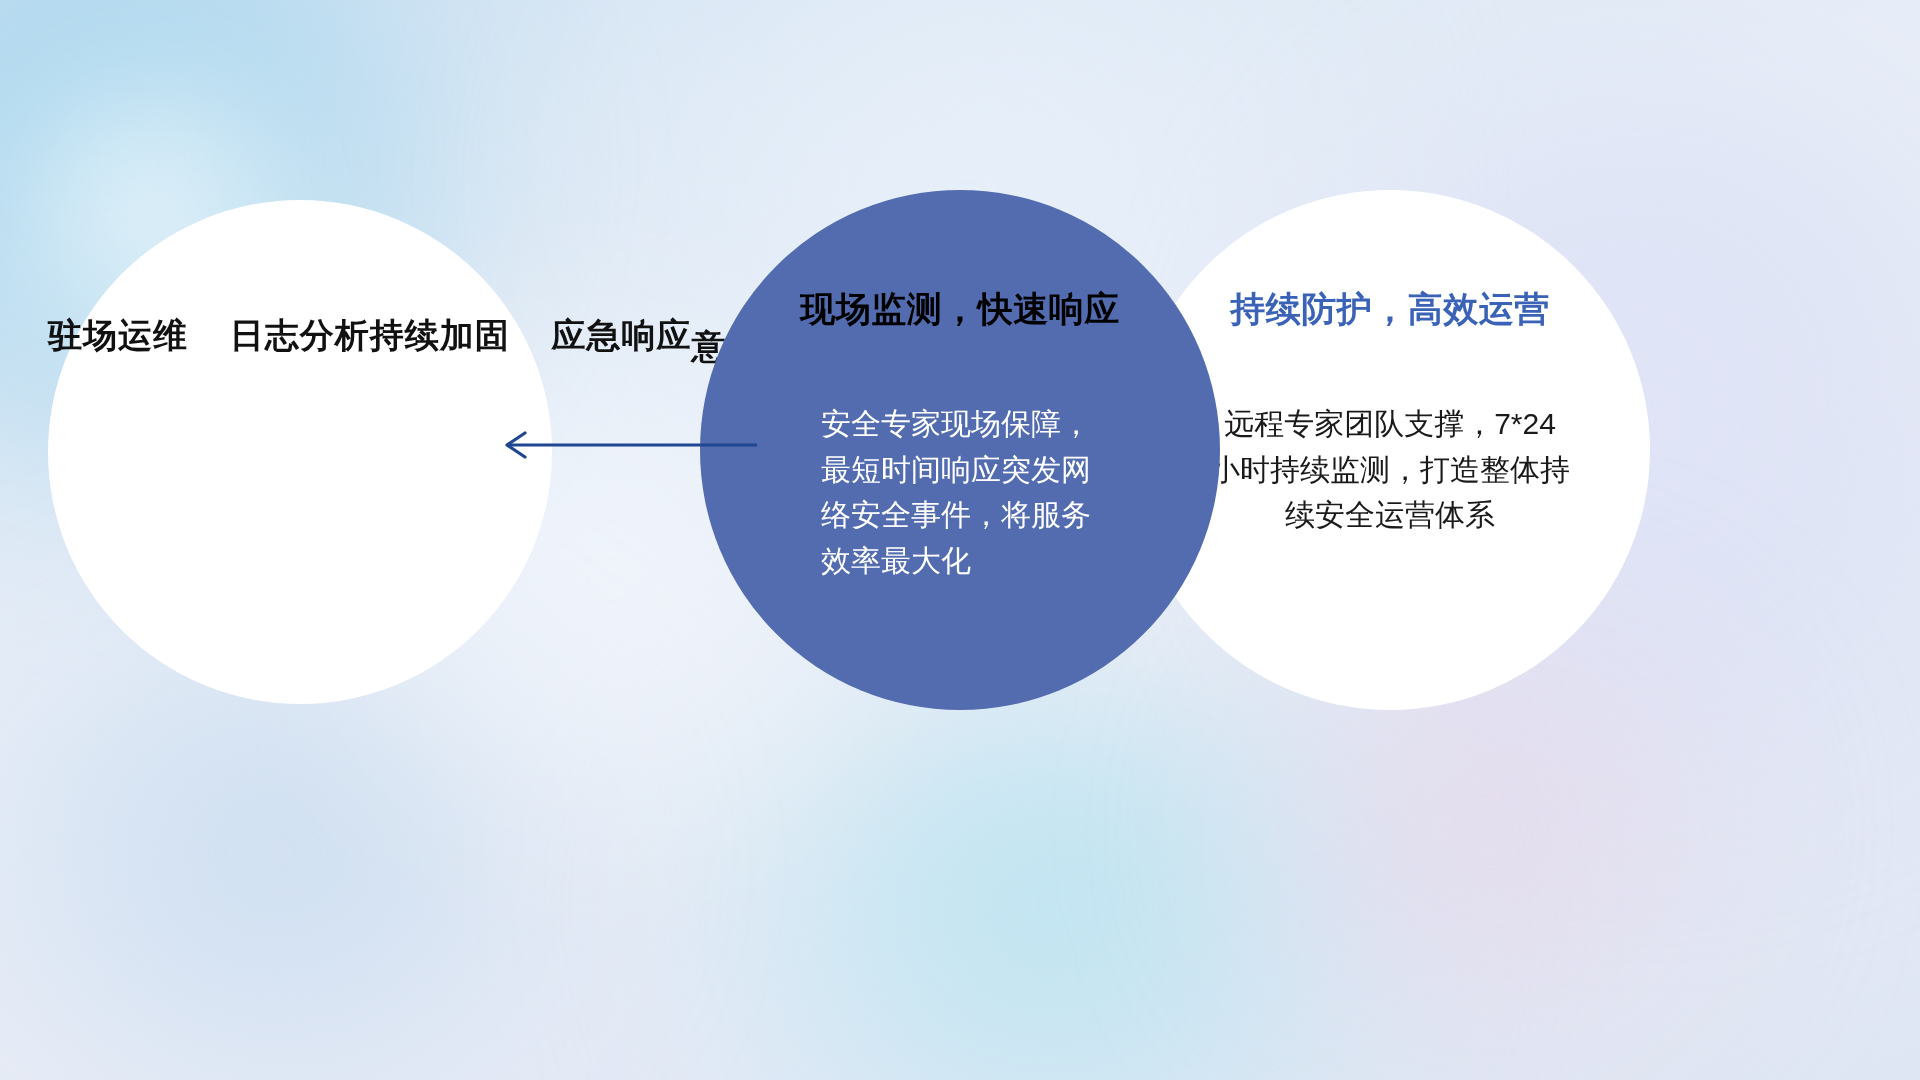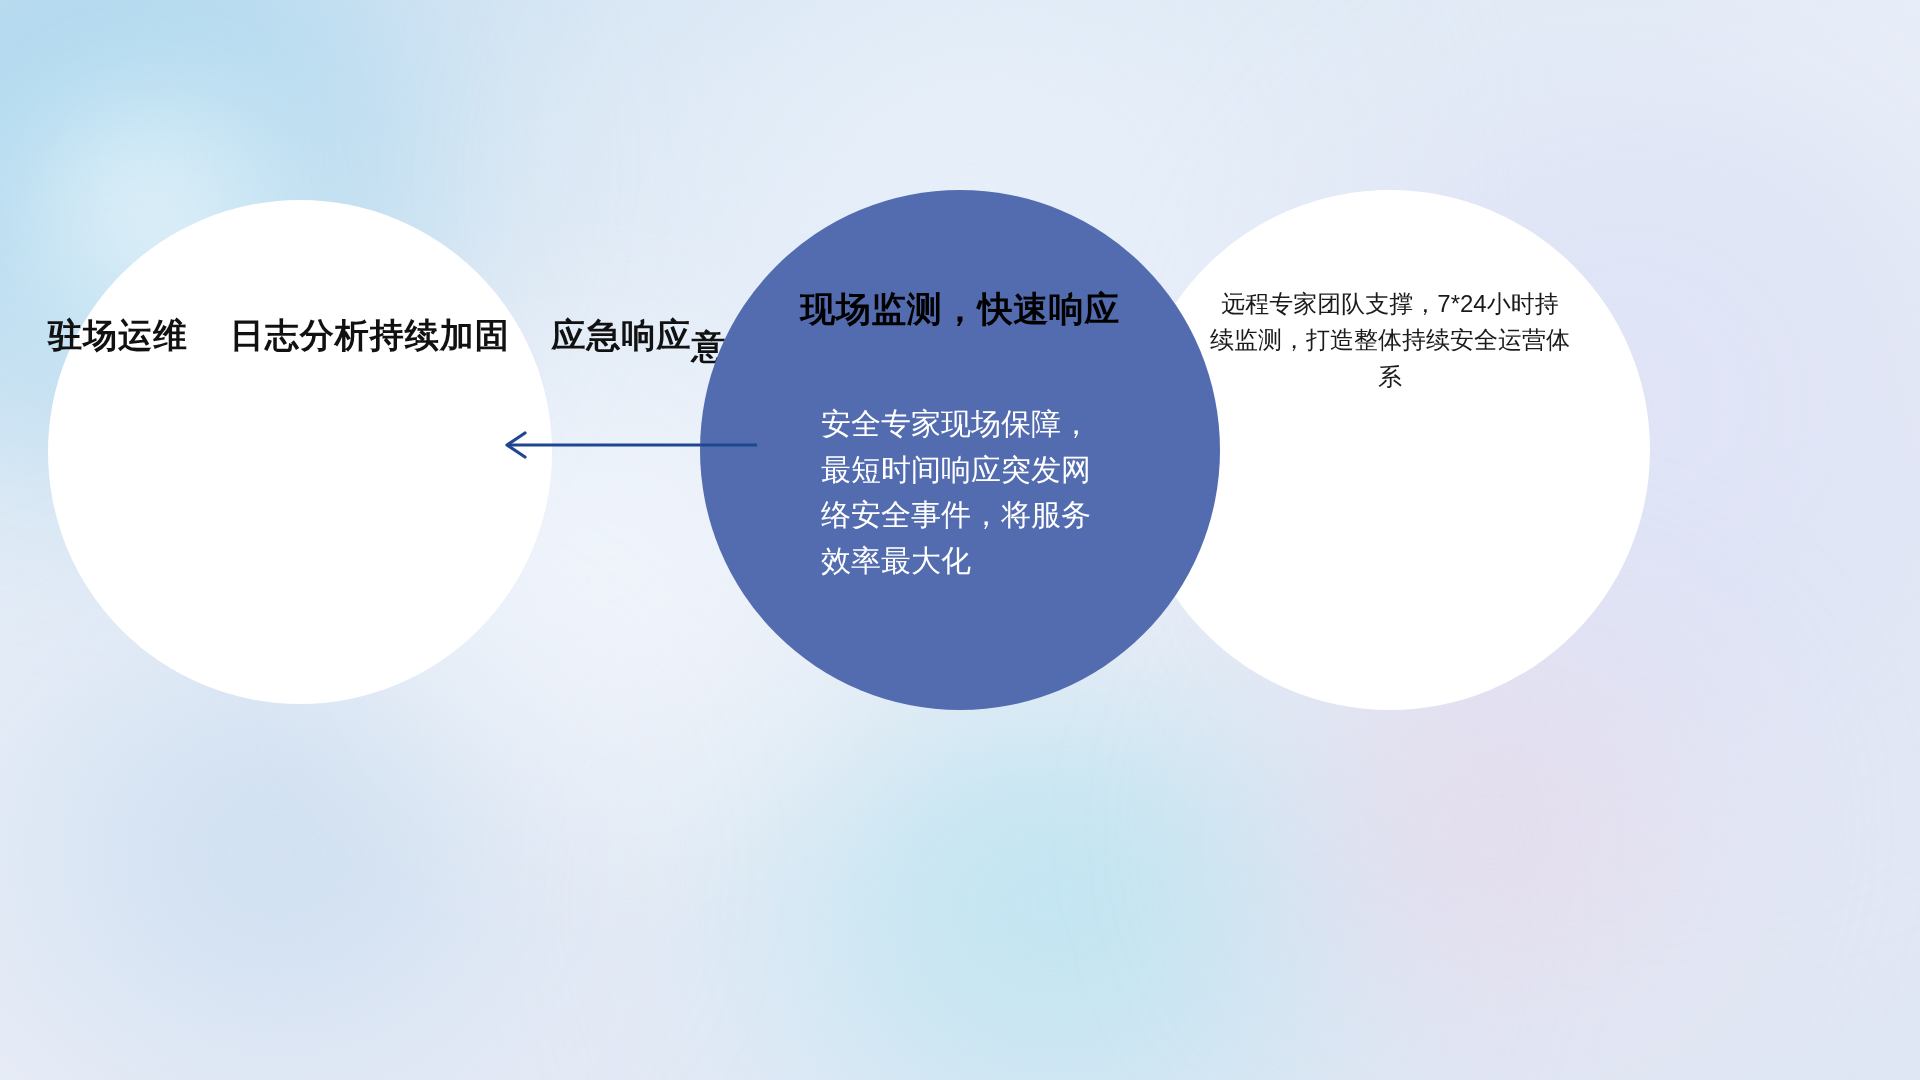--- a/index.html
+++ b/index.html
@@ -176,21 +176,21 @@
   }
   .right-title {
     font-size: 35px;
     font-weight: bold;
     color: #3a63b8;
     letter-spacing: 0.5px;
     white-space: nowrap;
     margin-bottom: 68px;
   }
   .right-body {
-    font-size: 24px;
+    font-size: 30px;
     color: #1a1a1a;
     line-height: 1.52;
     text-align: center;
     width: 360px;
   }
 
   
   #flow-arrow {
     position: absolute;
     left: 495px;
@@ -219,20 +219,21 @@
     <div class="left-inner">
       <div class="divider-rule"></div>
       <div class="left-line">驻场运维    日志分析</div>
       <div class="left-line">持续加固    应急响应</div>
       <div class="left-line last">意识培训</div>
     </div>
   </div>
 
   <div class="circle" id="circle-right">
     <div class="right-inner">
+      <div class="right-title">持续防护，高效运营</div>
       <div class="right-body">远程专家团队支撑，7*24小时持续监测，打造整体持续安全运营体系</div>
     </div>
   </div>
 
   <div class="circle" id="circle-middle">
     <div class="mid-inner">
       <div class="mid-title">现场监测，快速响应</div>
       <div class="mid-body">安全专家现场保障，最短时间响应突发网络安全事件，将服务效率最大化</div>
     </div>
   </div>

